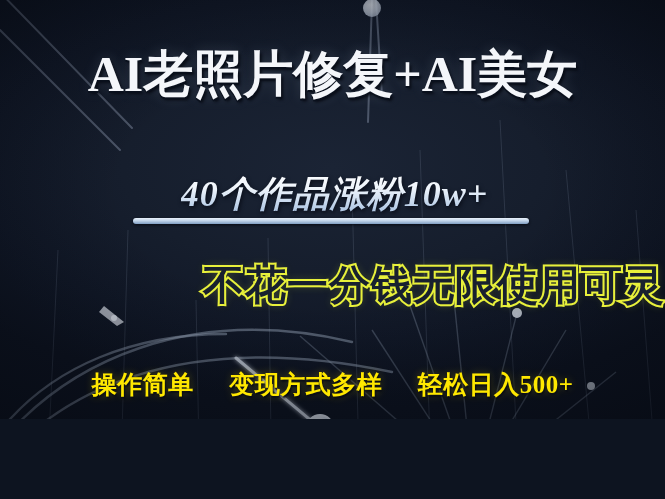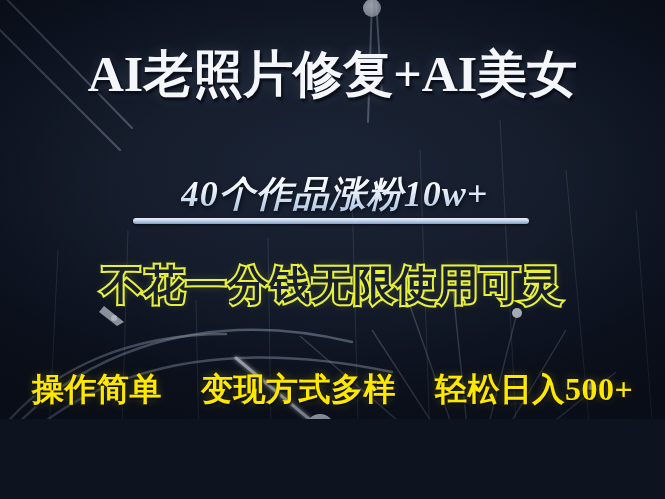--- a/index.html
+++ b/index.html
@@ -91,21 +91,21 @@
     background: linear-gradient(180deg, #e9f1fa 0%, #c3d5ea 45%, #7f9ec2 100%);
     box-shadow: 0 1px 3px rgba(5,9,18,0.9);
   }
 
   
   .line-hollow-wrap {
     position: absolute;
     top: 258px;
     left: 0;
     right: 0;
-    text-align: center;
+    text-align: right;
   }
   .line-hollow {
     display: inline-block;
     position: relative;
     font-family: "Liberation Sans", "DejaVu Sans", sans-serif;
     font-weight: 700;
     font-size: 41px;
     letter-spacing: 1px;
     white-space: nowrap;
     color: #1a2troubles;
@@ -117,21 +117,21 @@
 
   
   .line-bottom {
     position: absolute;
     top: 368px;
     left: 0;
     right: 0;
     text-align: center;
     font-family: "Liberation Serif", "DejaVu Serif", serif;
     font-weight: 700;
-    font-size: 32px;
+    font-size: 25px;
     letter-spacing: 0.5px;
     white-space: nowrap;
     color: #ffe800;
     text-shadow:
       1px 2px 2px rgba(6,10,20,0.95),
       0 0 9px rgba(255,226,0,0.30);
   }
   .line-bottom .gap { display: inline-block; width: 22px; }
 </style>
 </head>

